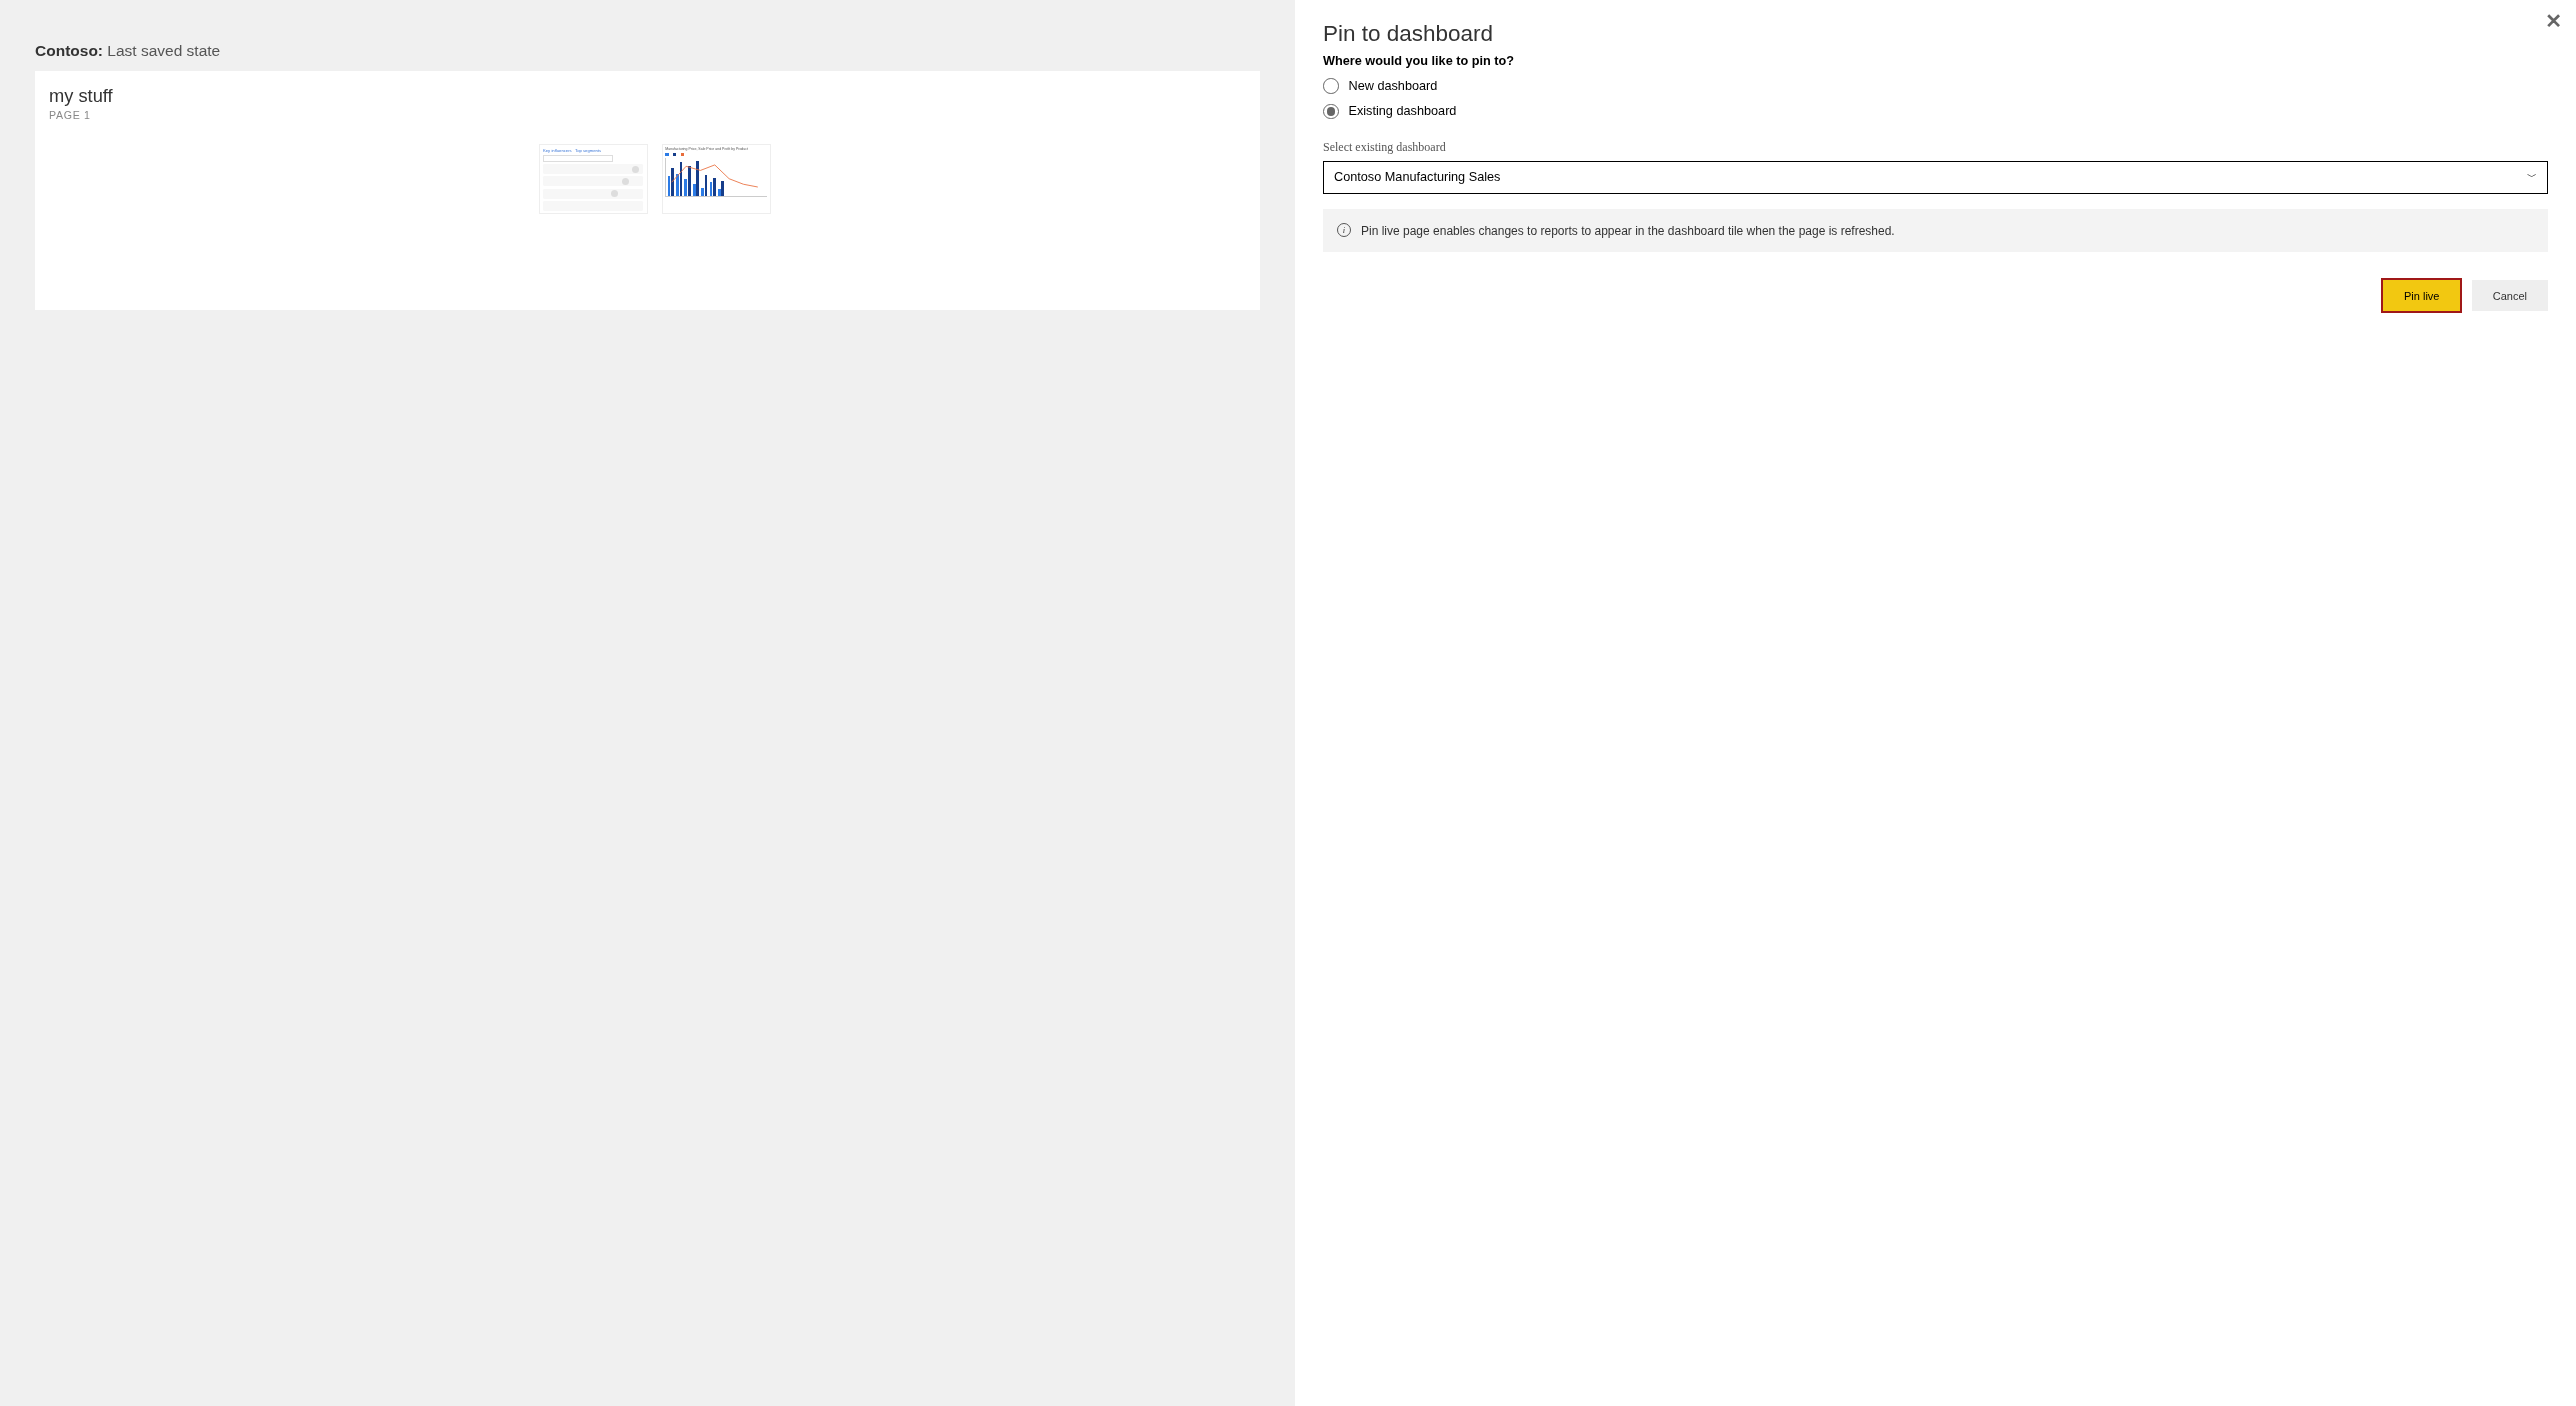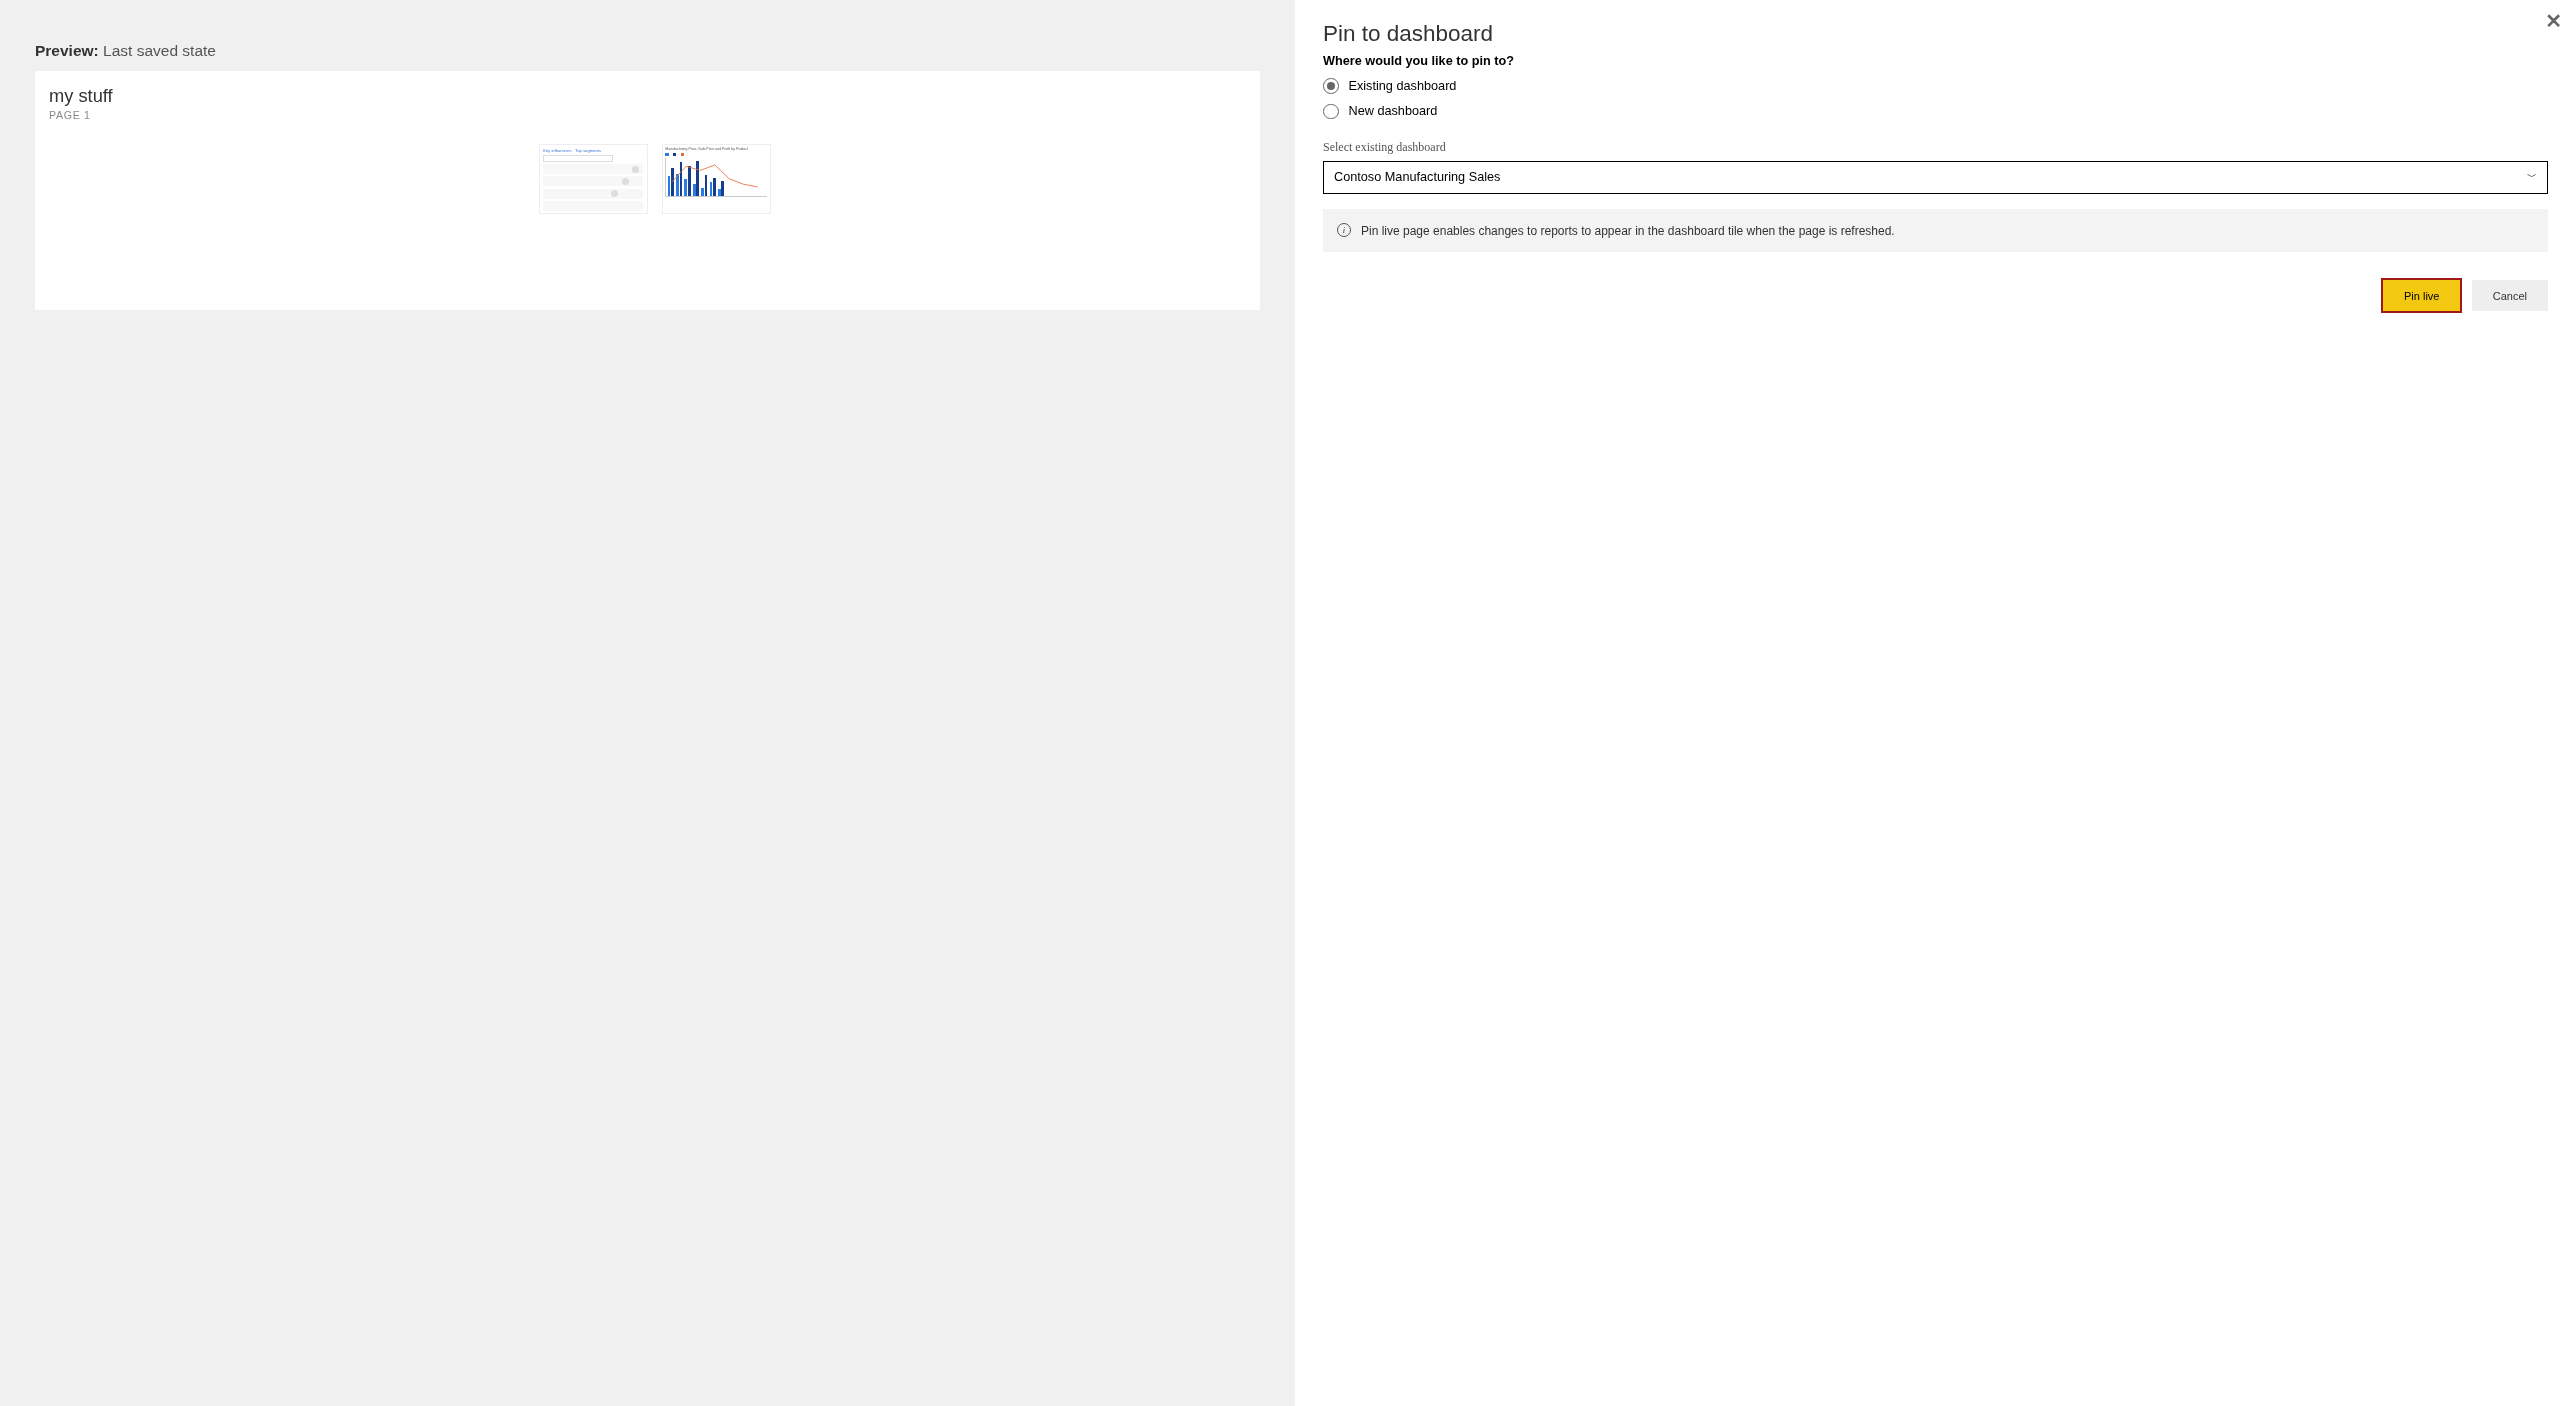--- a/index.html
+++ b/index.html
@@ -205,21 +205,21 @@
     .btn-secondary {
       background: #eee;
       color: #333;
     }
   </style>
 </head>
 <body>
 
 <div class="left-panel">
   <div class="preview-label">
-    <span class="bold">Preview:</span>
+    <span class="bold">Contoso:</span>
     <span class="state">Last saved state</span>
   </div>
   <div class="preview-card">
     <div class="preview-title">my stuff</div>
     <div class="preview-subtitle">PAGE 1</div>
     <div class="thumb-row">
       <div class="thumb thumb-left">
         <div class="mini-header">Key influencers &nbsp; Top segments</div>
         <div class="mini-input"></div>
         <div class="mini-row">
@@ -281,29 +281,29 @@
   </div>
 </div>
 
 <div class="right-panel">
   <div class="close-icon">✕</div>
   <h1 class="dialog-title">Pin to dashboard</h1>
 
   <div class="question">Where would you like to pin to?</div>
   <div class="radio-group">
     <div class="radio-option">
+      <span class="radio-circle"></span>
+      <span>New dashboard</span>
+    </div>
+    <div class="radio-option">
       <span class="radio-circle selected">
           <span class="radio-dot"></span>
         </span>
       <span>Existing dashboard</span>
     </div>
-    <div class="radio-option">
-      <span class="radio-circle"></span>
-      <span>New dashboard</span>
-    </div>
   </div>
 
   <div class="select-label">Select existing dashboard</div>
   <div class="select-box">
     <span>Contoso Manufacturing Sales</span>
     <span class="chevron">﹀</span>
   </div>
 
   <div class="info-box">
     <span class="info-icon">i</span>

